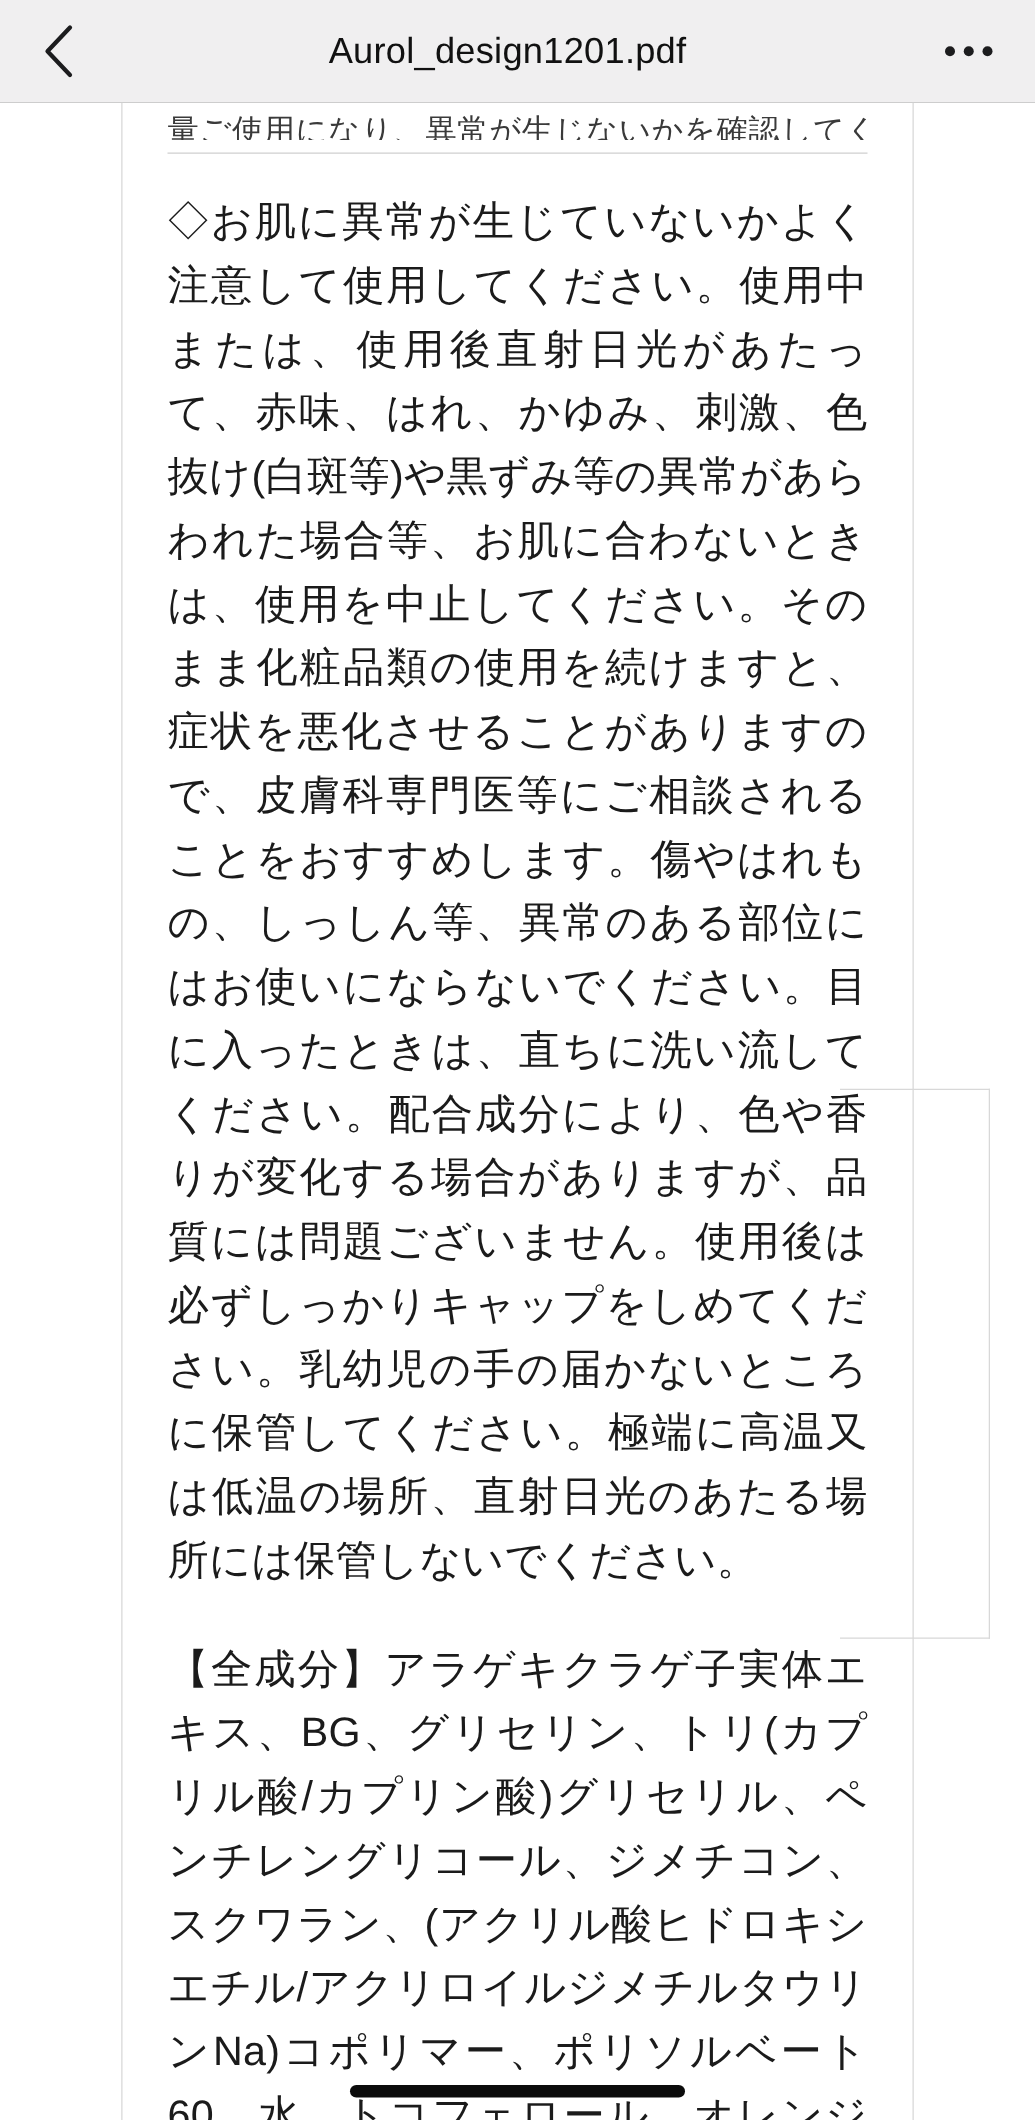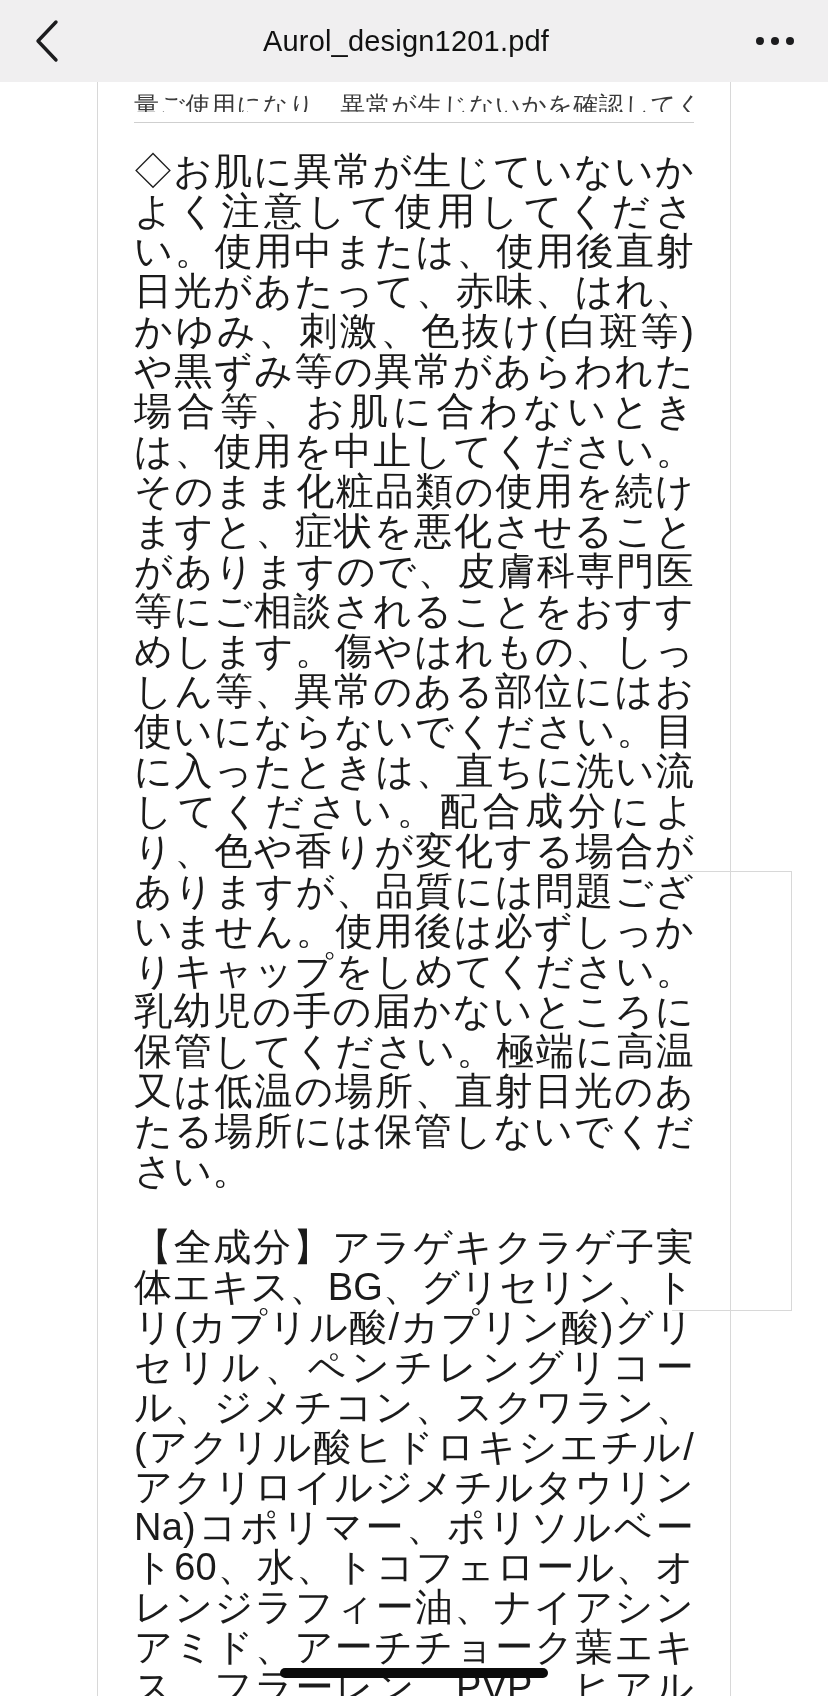--- a/index.html
+++ b/index.html
@@ -120,22 +120,22 @@
     letter-spacing: 0.5px;
     white-space: nowrap;
   }
   .hr {
     margin: 10px 0 28px 0;
     border: 0;
     border-top: 1.5px solid #cfcfcf;
   }
 
   .para {
-    font-size: 38px;
-    line-height: 40px;
+    font-size: 33px;
+    line-height: 51px;
     color: #1b1b1b;
     letter-spacing: 0.2px;
     text-align: justify;
     font-family: "Liberation Sans", sans-serif;
   }
   .para + .para { margin-top: 36px; }
 
   
   .company-row {
     display: flex;

